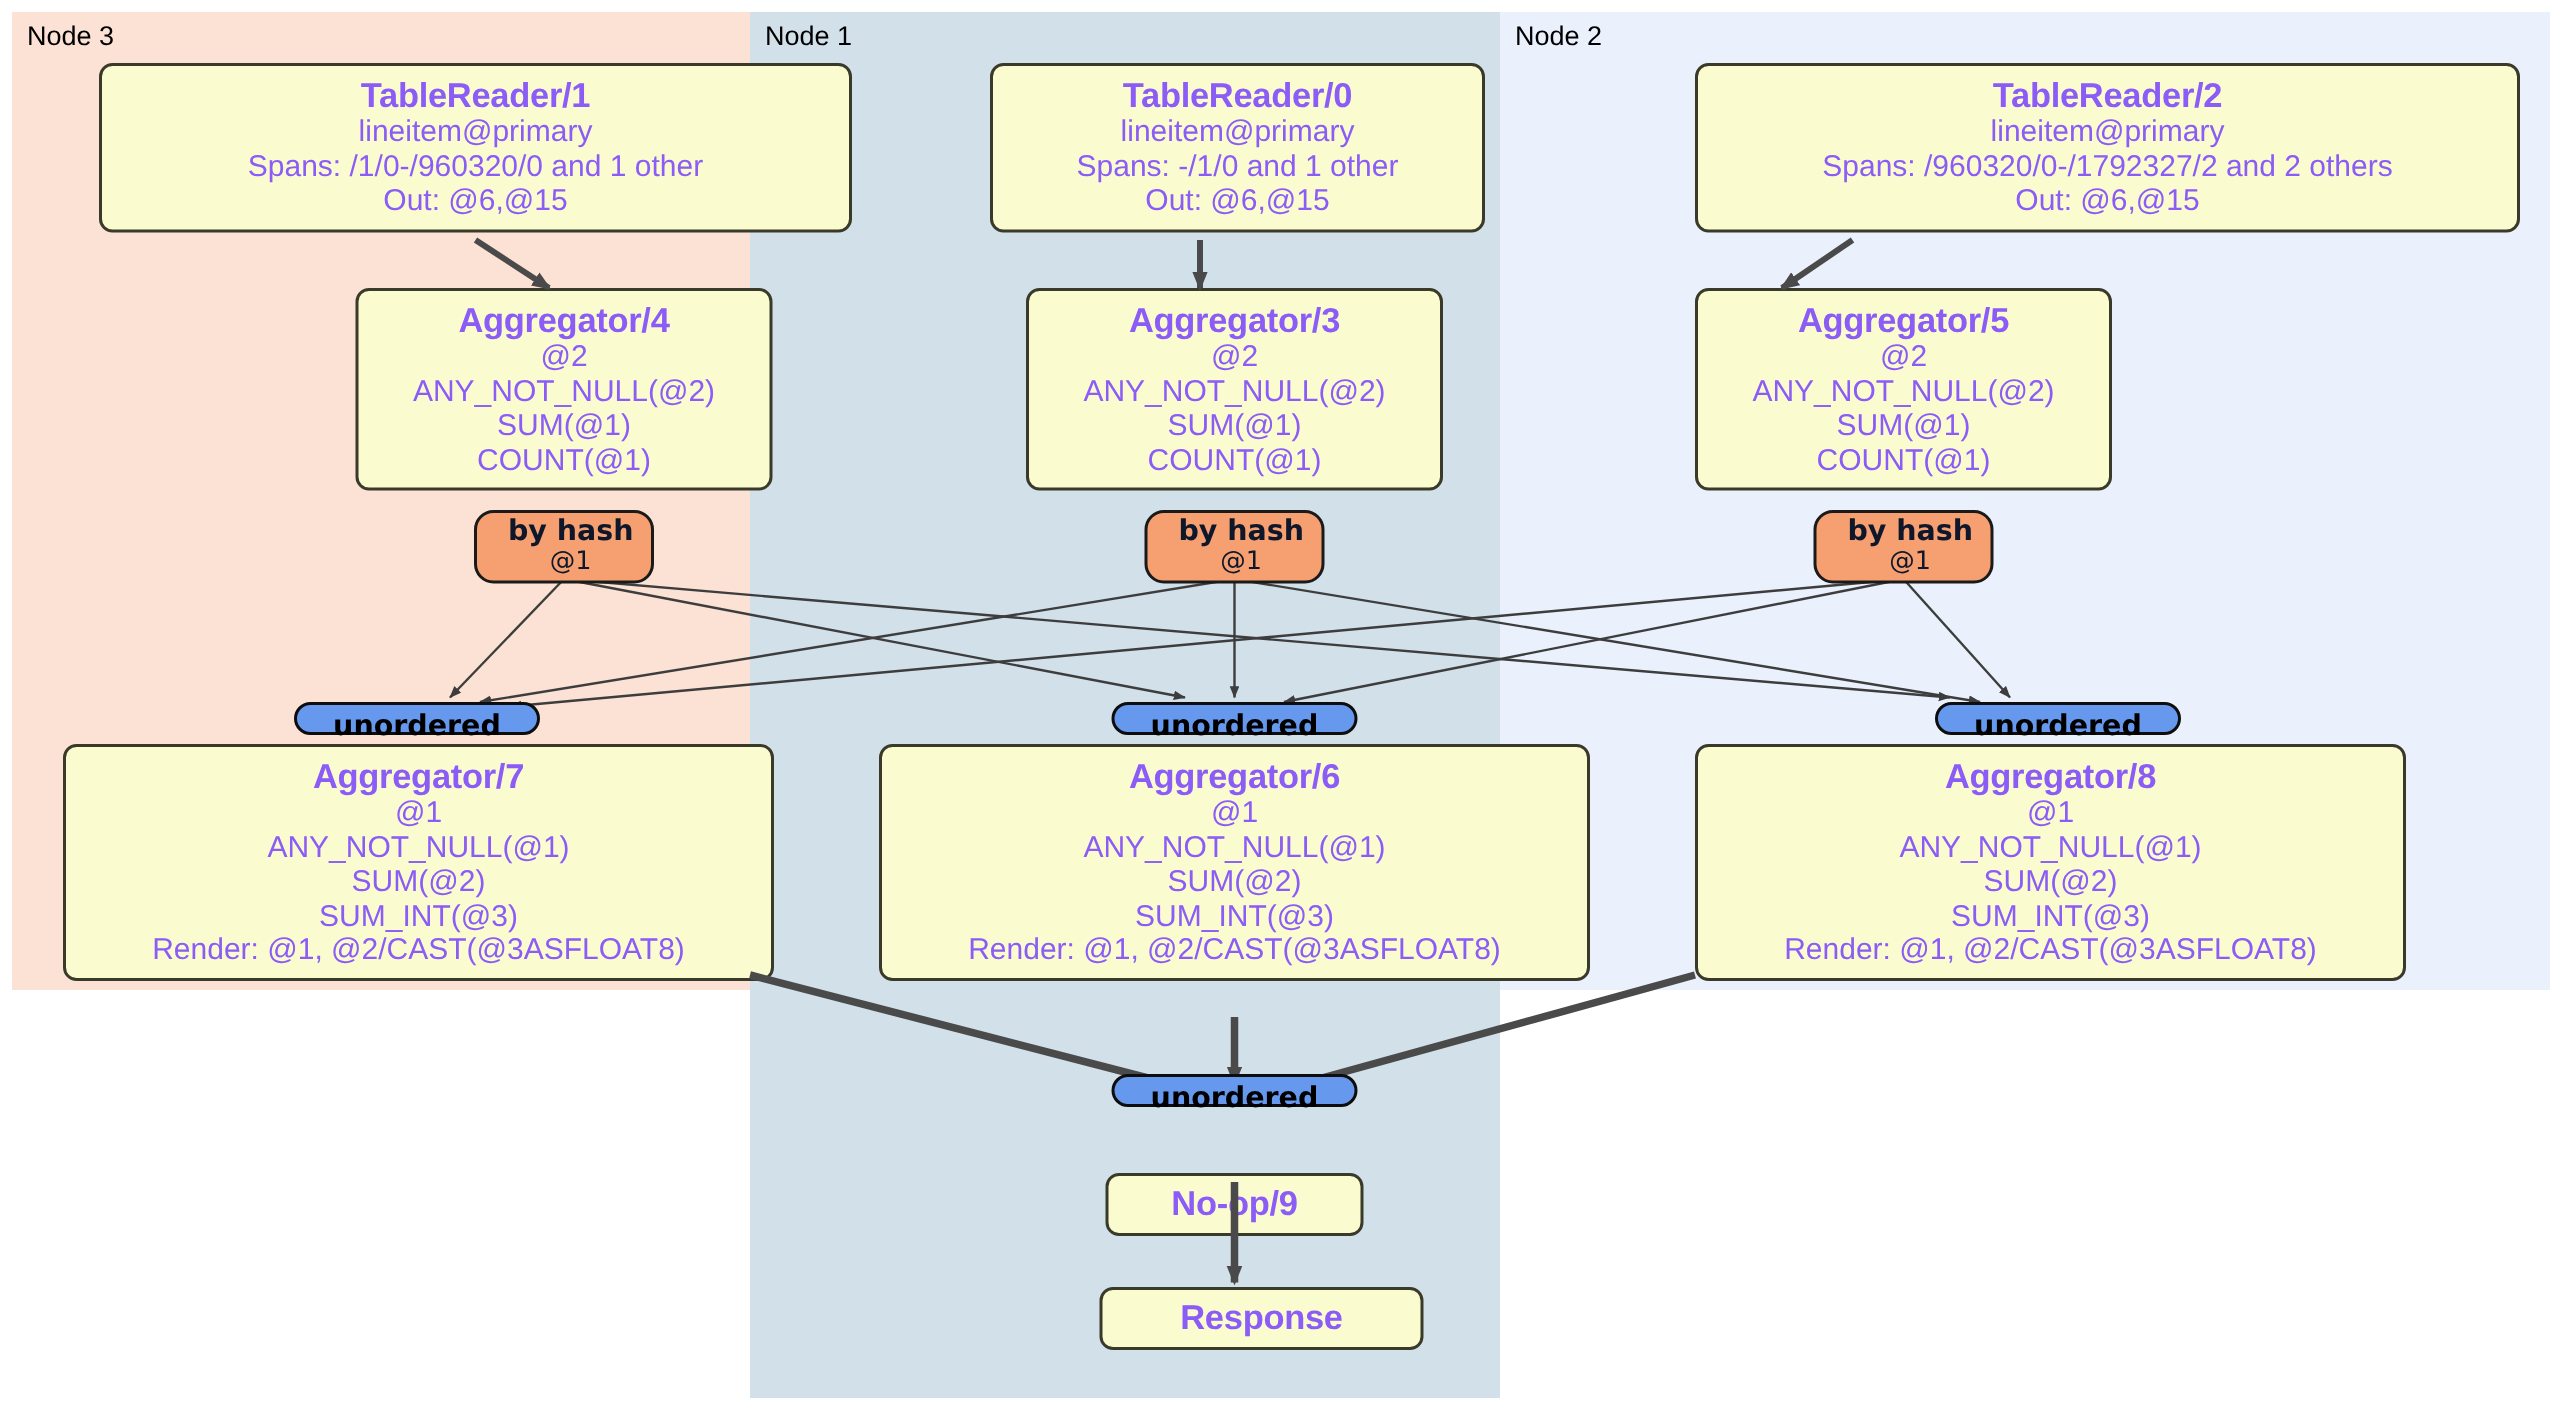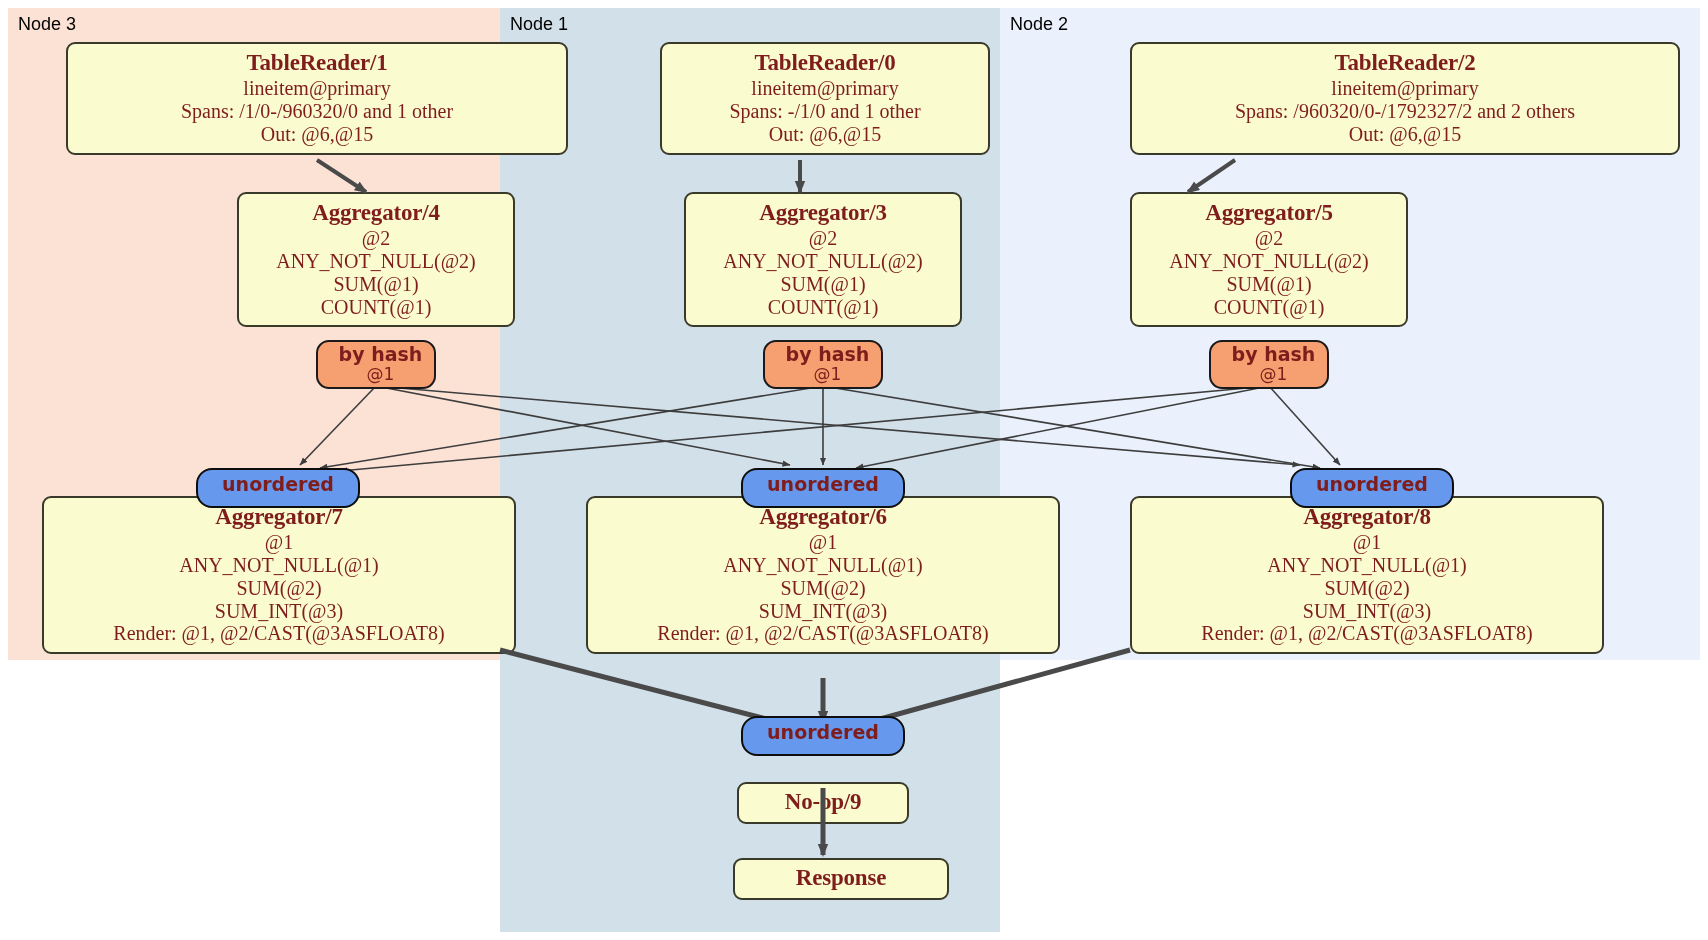--- a/index.html
+++ b/index.html
@@ -34,22 +34,22 @@
   
   .proc {
     position: absolute;
     box-sizing: border-box;
     background: #fbfbd0;
     border: 2px solid #3a3a2a;
     border-radius: 9px;
     text-align: center;
     padding: 6px 10px 7px 10px;
     line-height: 1.14;
-    color: #7f1d1d;
-    font-family: Liberation Serif, serif;
+    color: #8b5cf6;
+    font-family: Liberation Sans, sans-serif;
   }
   .proc .ttl {
     font-weight: bold;
     font-size: 23px;
     letter-spacing: -0.2px;
     display: block;
     margin-bottom: 1px;
   }
   .proc .ln {
     display: block;
@@ -61,21 +61,21 @@
   }
 
   
   .router {
     position: absolute;
     box-sizing: border-box;
     background: #f6a071;
     border: 2px solid #1a1a1a;
     border-radius: 13px;
     text-align: center;
-    color: #7f1d1d;
+    color: #0f172a;
     padding: 2px 1px 3px 10px;
     line-height: 1.12;
     z-index: 6;
     font-family: "DejaVu Sans", sans-serif;
   }
   .router .rl1 {
     display: block;
     font-weight: bold;
     font-size: 19px;
   }
@@ -84,25 +84,25 @@
     font-size: 17px;
   }
 
   .collector {
     position: absolute;
     box-sizing: border-box;
     background: #6699ee;
     border: 2px solid #0d0d0d;
     border-radius: 16px;
     text-align: center;
-    color: #7f1d1d;
+    color: #000000;
     font-weight: bold;
     font-size: 19px;
     line-height: 28px;
-    height: 40px;
+    height: 22px;
     z-index: 6;
     font-family: "DejaVu Sans", sans-serif;
   }
 
   
   svg.edges {
     position: absolute;
     left: 0;
     top: 0;
     width: 1708px;

